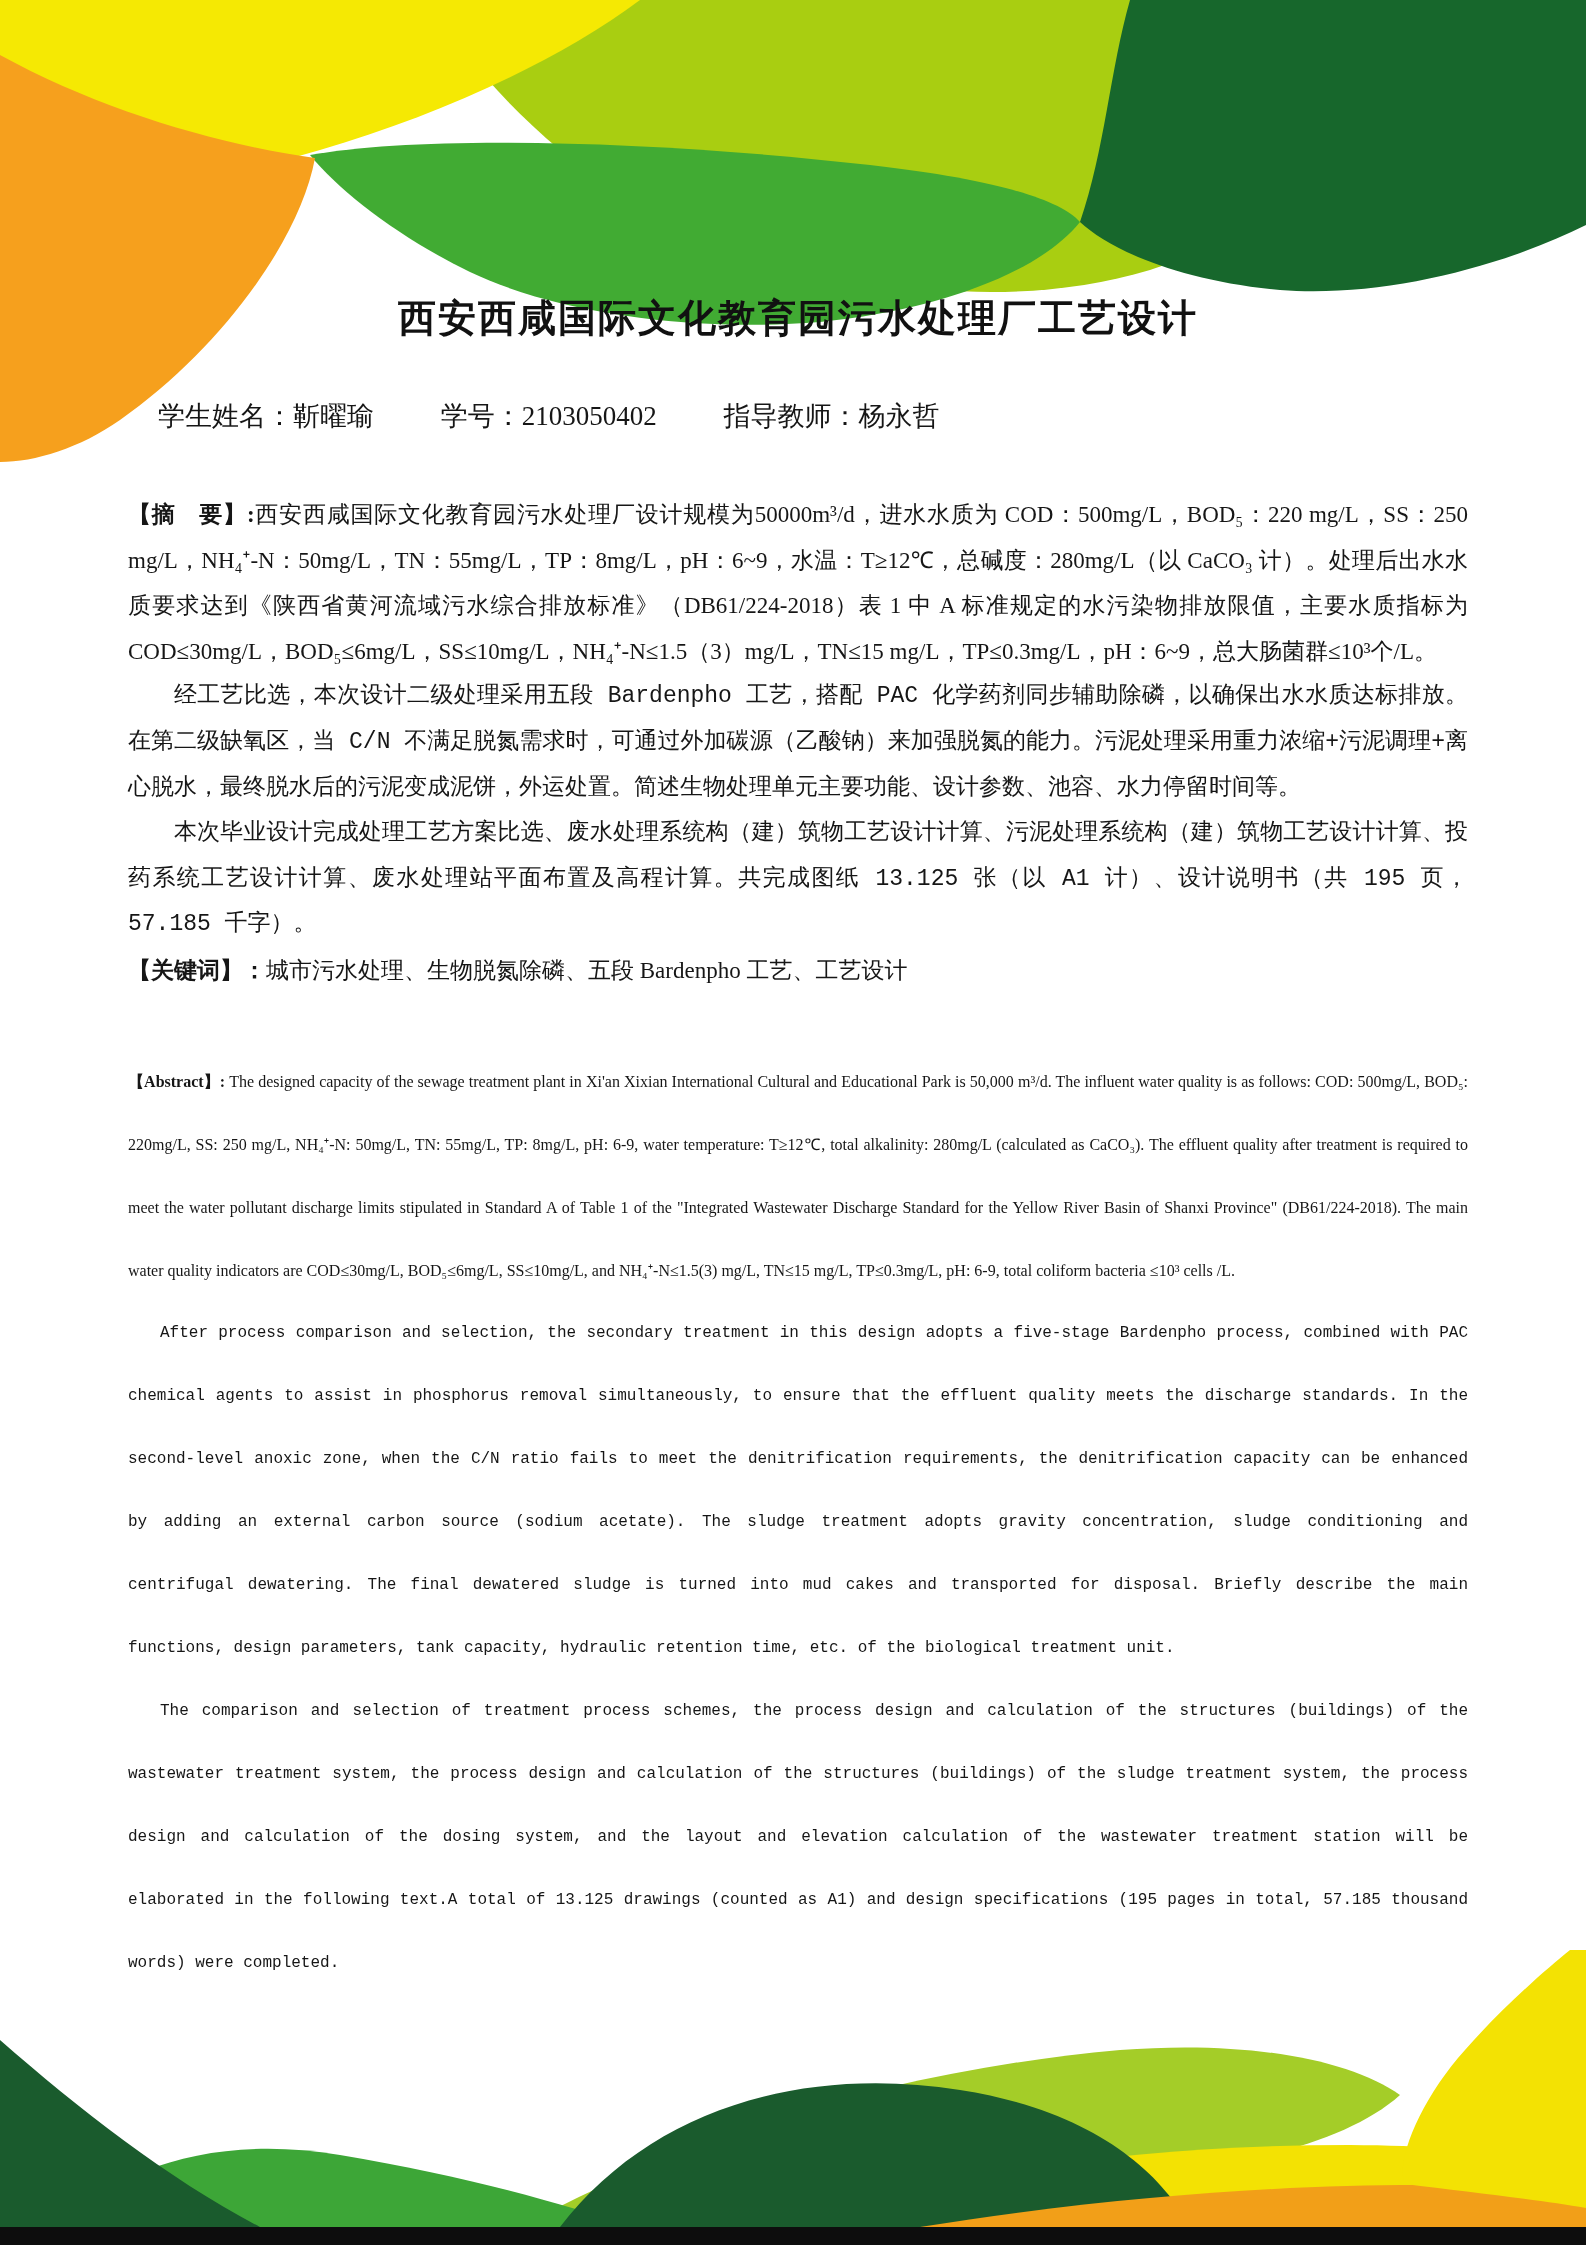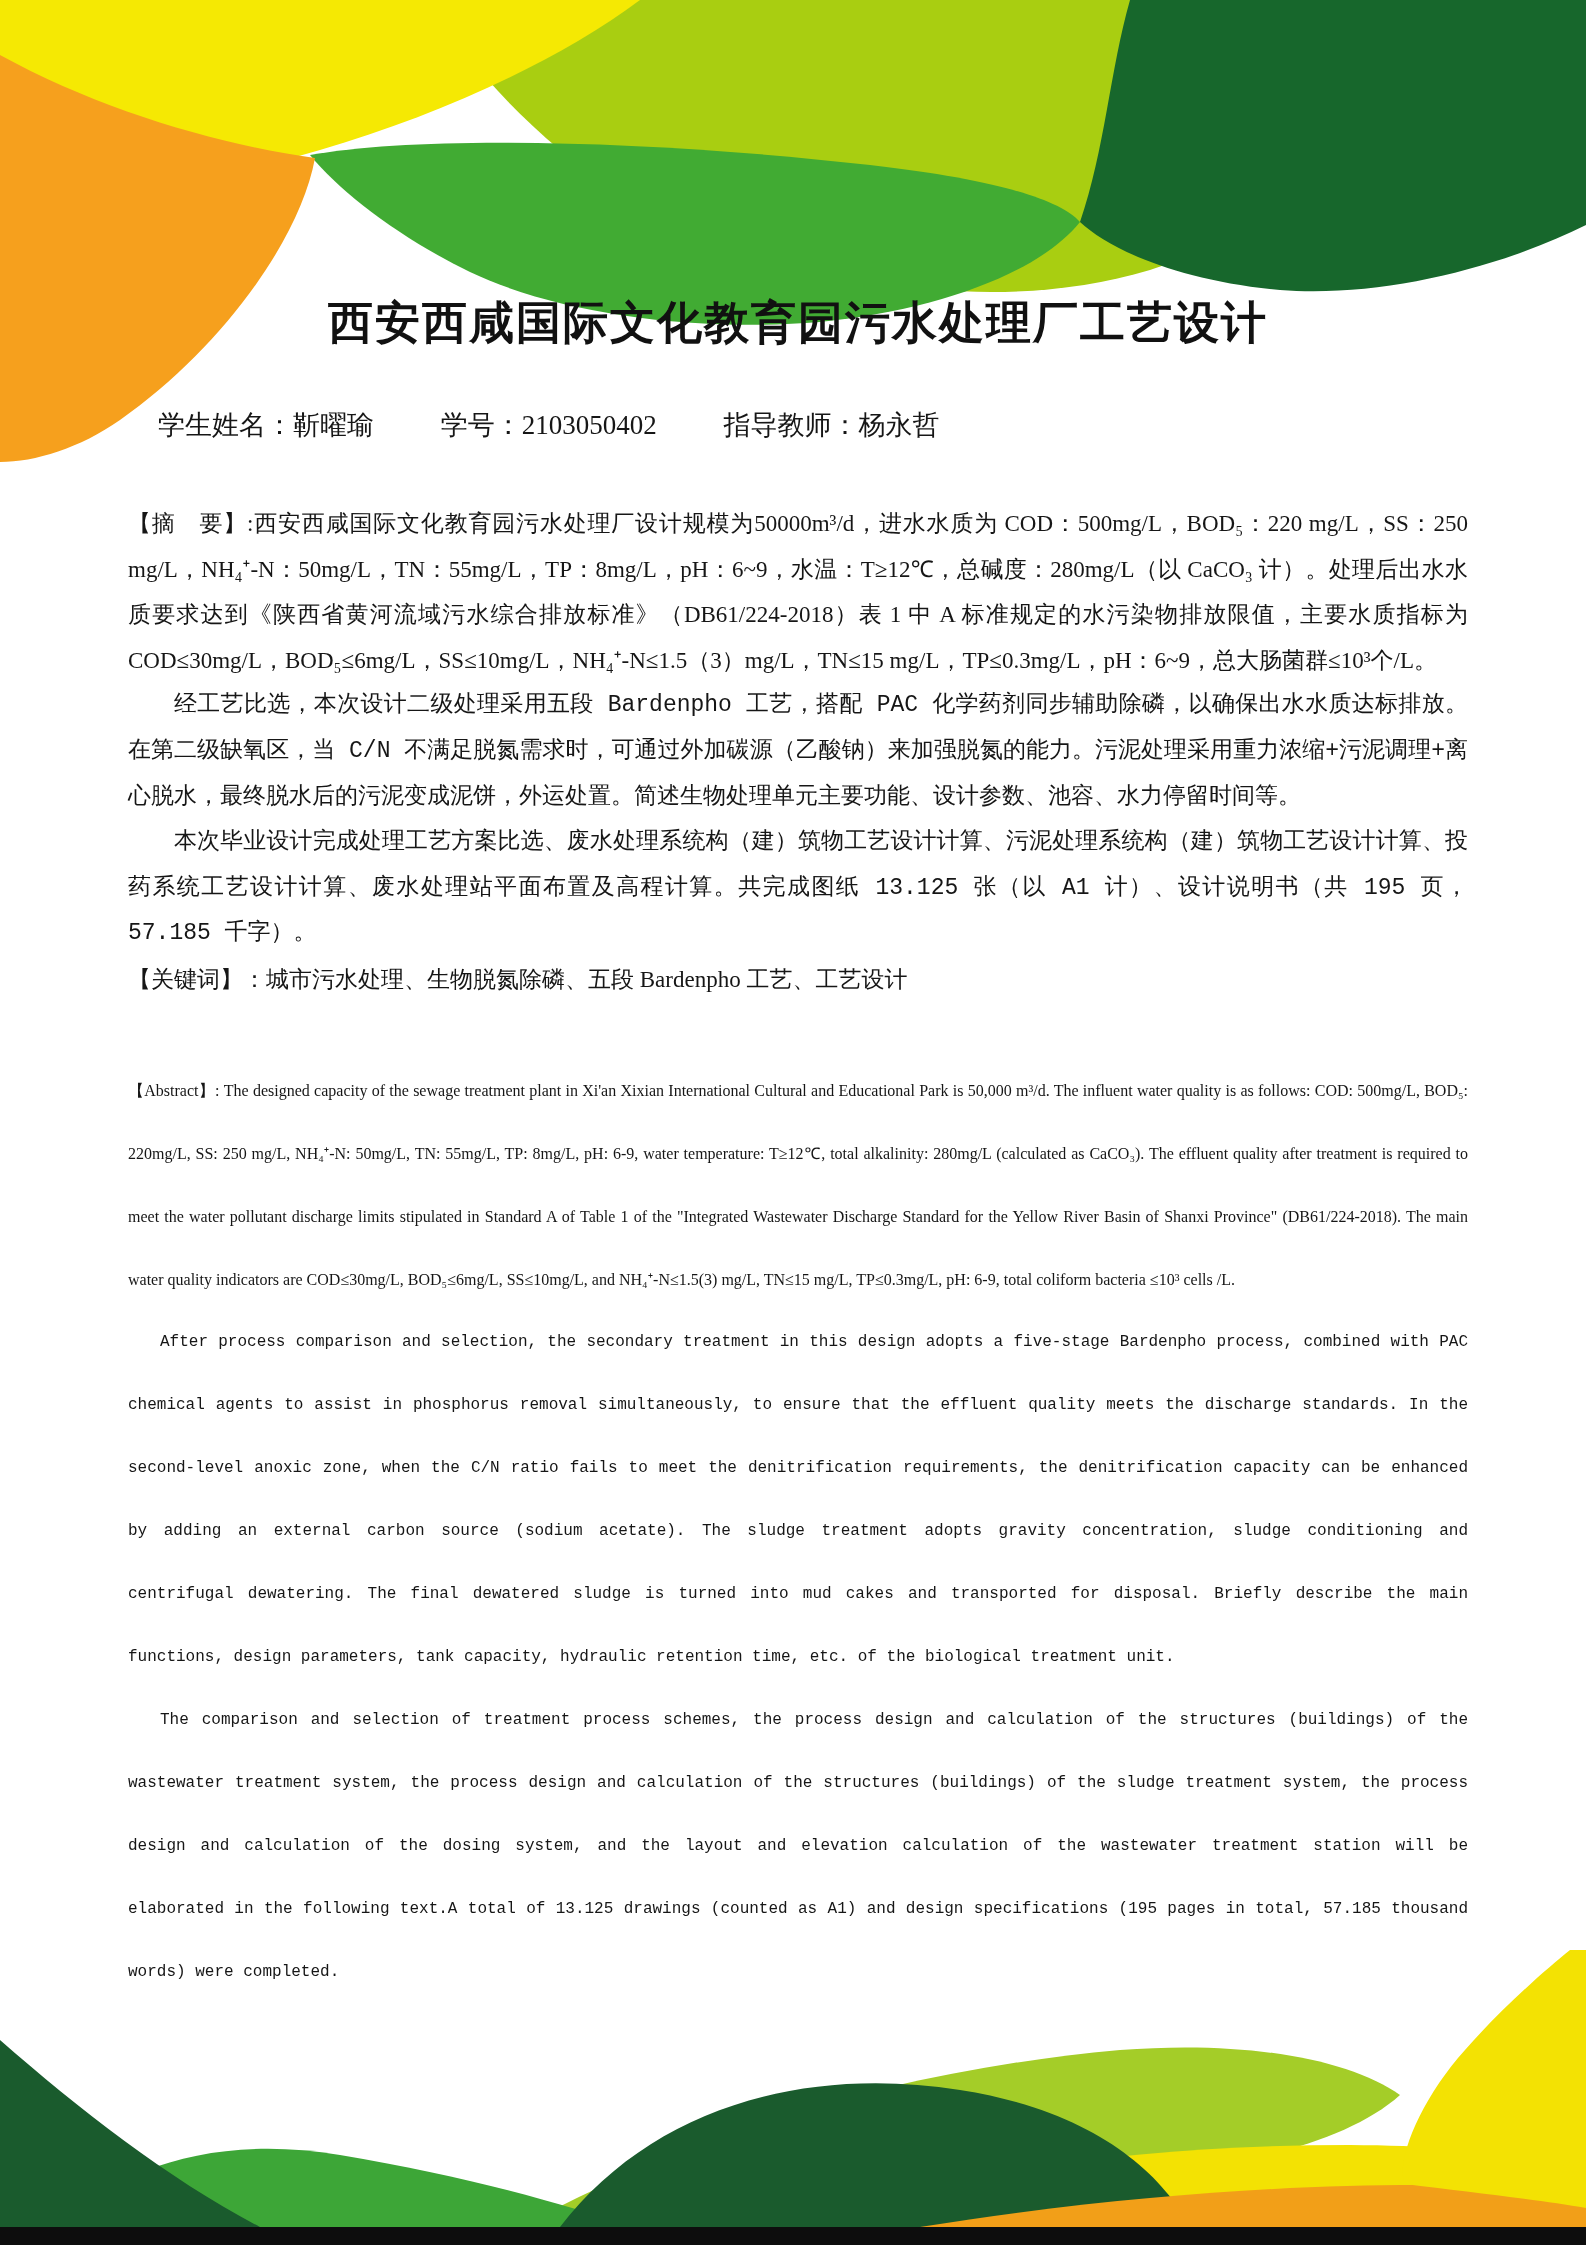--- a/index.html
+++ b/index.html
@@ -21,21 +21,21 @@
   }
   #content {
     position: absolute; top: 0; left: 128px;
     width: 1340px;
   }
   #page-title {
     margin-top: 293px;
     text-align: center;
     font-family: Liberation Mono, monospace;
     font-weight: 700;
-    font-size: 45px;
+    font-size: 38px;
     letter-spacing: 2px;
     color: #111;
   }
   #byline {
     margin-top: 54px;
     text-align: left;
     font-size: 27px;
     white-space: nowrap;
   }
   #byline .seg { display: inline-block; margin: 0 30px; }
@@ -46,21 +46,21 @@
   }
   .abstract-block { margin-top: 58px; }
   .abstract-block.cn { font-size: 23px; line-height: 45.6px; }
   .abstract-block.en { margin-top: 56px; font-size: 16px; line-height: 63px; }
   .para {
     margin: 0;
     text-align: justify;
     text-justify: inter-ideograph;
   }
   .para.indent { text-indent: 2em; font-family: Liberation Mono, monospace; }
-  .blabel { font-weight: 400; }
+  .blabel { font-weight: 700; }
   .kw-line { margin: 0; text-align: justify; }
 </style>
 </head>
 <body>
 
 <svg id="deco-top" class="deco" viewBox="0 0 1586 470" preserveAspectRatio="none" aria-hidden="true">
   <path d="M430,0 H1500 C1420,120 1300,220 1150,270 C950,330 700,260 560,150 C500,100 460,50 430,0 Z" fill="#a9ce11"></path>
   <path d="M310,155 C420,135 650,140 870,165 C1000,180 1060,200 1080,222 C1040,272 940,310 820,322 C700,332 560,315 470,272 C400,238 340,192 310,155 Z" fill="#41ab33"></path>
   <path d="M1130,0 L1586,0 L1586,225 C1500,268 1380,298 1280,290 C1180,281 1110,250 1080,222 C1105,150 1110,70 1130,0 Z" fill="#17672c"></path>
   <path d="M0,0 H640 C560,60 440,115 320,150 C200,185 90,205 0,212 Z" fill="#f5e903"></path>

